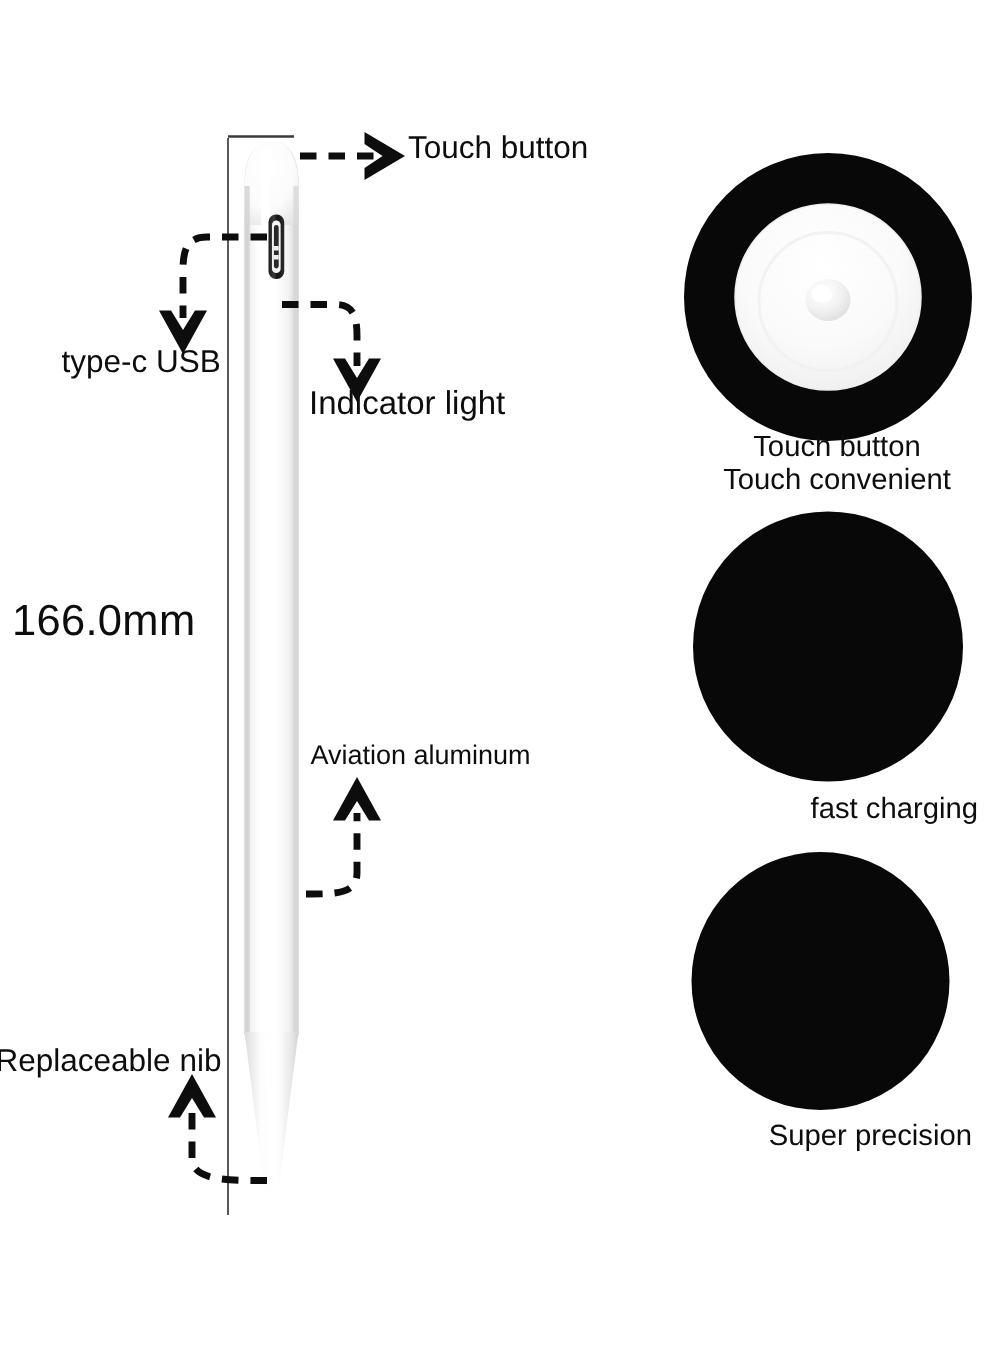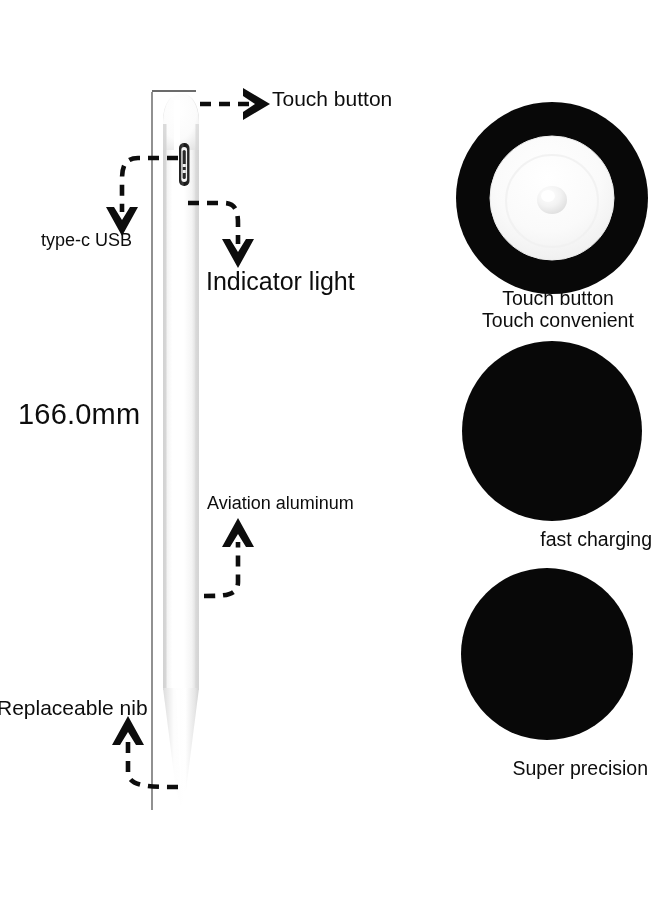--- a/index.html
+++ b/index.html
@@ -29,39 +29,39 @@
   }
   .lbl {
     position: absolute;
     white-space: nowrap;
     color: #0d0d0d;
     font-family: "Liberation Sans", sans-serif;
     line-height: 1;
   }
   
   .lbl-touch-button { left: 272px; top: 88px;  font-size: 21px; }
-  .lbl-typec        { left: 41px;  top: 231px; font-size: 18px; }
-  .lbl-indicator    { left: 206px; top: 269px; font-size: 25px; }
-  .lbl-dimension    { left: 8px;   top: 400px; font-size: 29px; letter-spacing: .2px; margin-left: 10px;}
+  .lbl-typec        { left: 41px;  top: 231px; font-size: 21px; }
+  .lbl-indicator    { left: 206px; top: 258px; font-size: 22px; }
+  .lbl-dimension    { left: 8px;   top: 400px; font-size: 29px; letter-spacing: .2px;}
   .lbl-aviation     { left: 207px; top: 494px; font-size: 18px; }
   .lbl-nib          { left: -3px;  top: 697px; font-size: 21px; }
 
   
   .cap {
     position: absolute;
     white-space: nowrap;
     font-size: 19.5px;
     color: #0d0d0d;
     line-height: 1.12;
     text-align: right;
   }
   .cap-1 { left: 456px; top: 288px; width: 204px; text-align: center; }
   .cap-1 .l2 { display:block; }
   .cap-2 { left: 452px; top: 529px; width: 200px; }
-  .cap-3 { left: 448px; top: 747px; width: 200px; margin-top: 11px; }
+  .cap-3 { left: 448px; top: 747px; width: 200px; }
 </style>
 </head>
 <body>
 
 <div id="stage">
 
   <svg class="layer" viewBox="0 0 660 900" width="660" height="900">
     <defs>
 
       <linearGradient id="barrelGrad" x1="0" y1="0" x2="1" y2="0">

